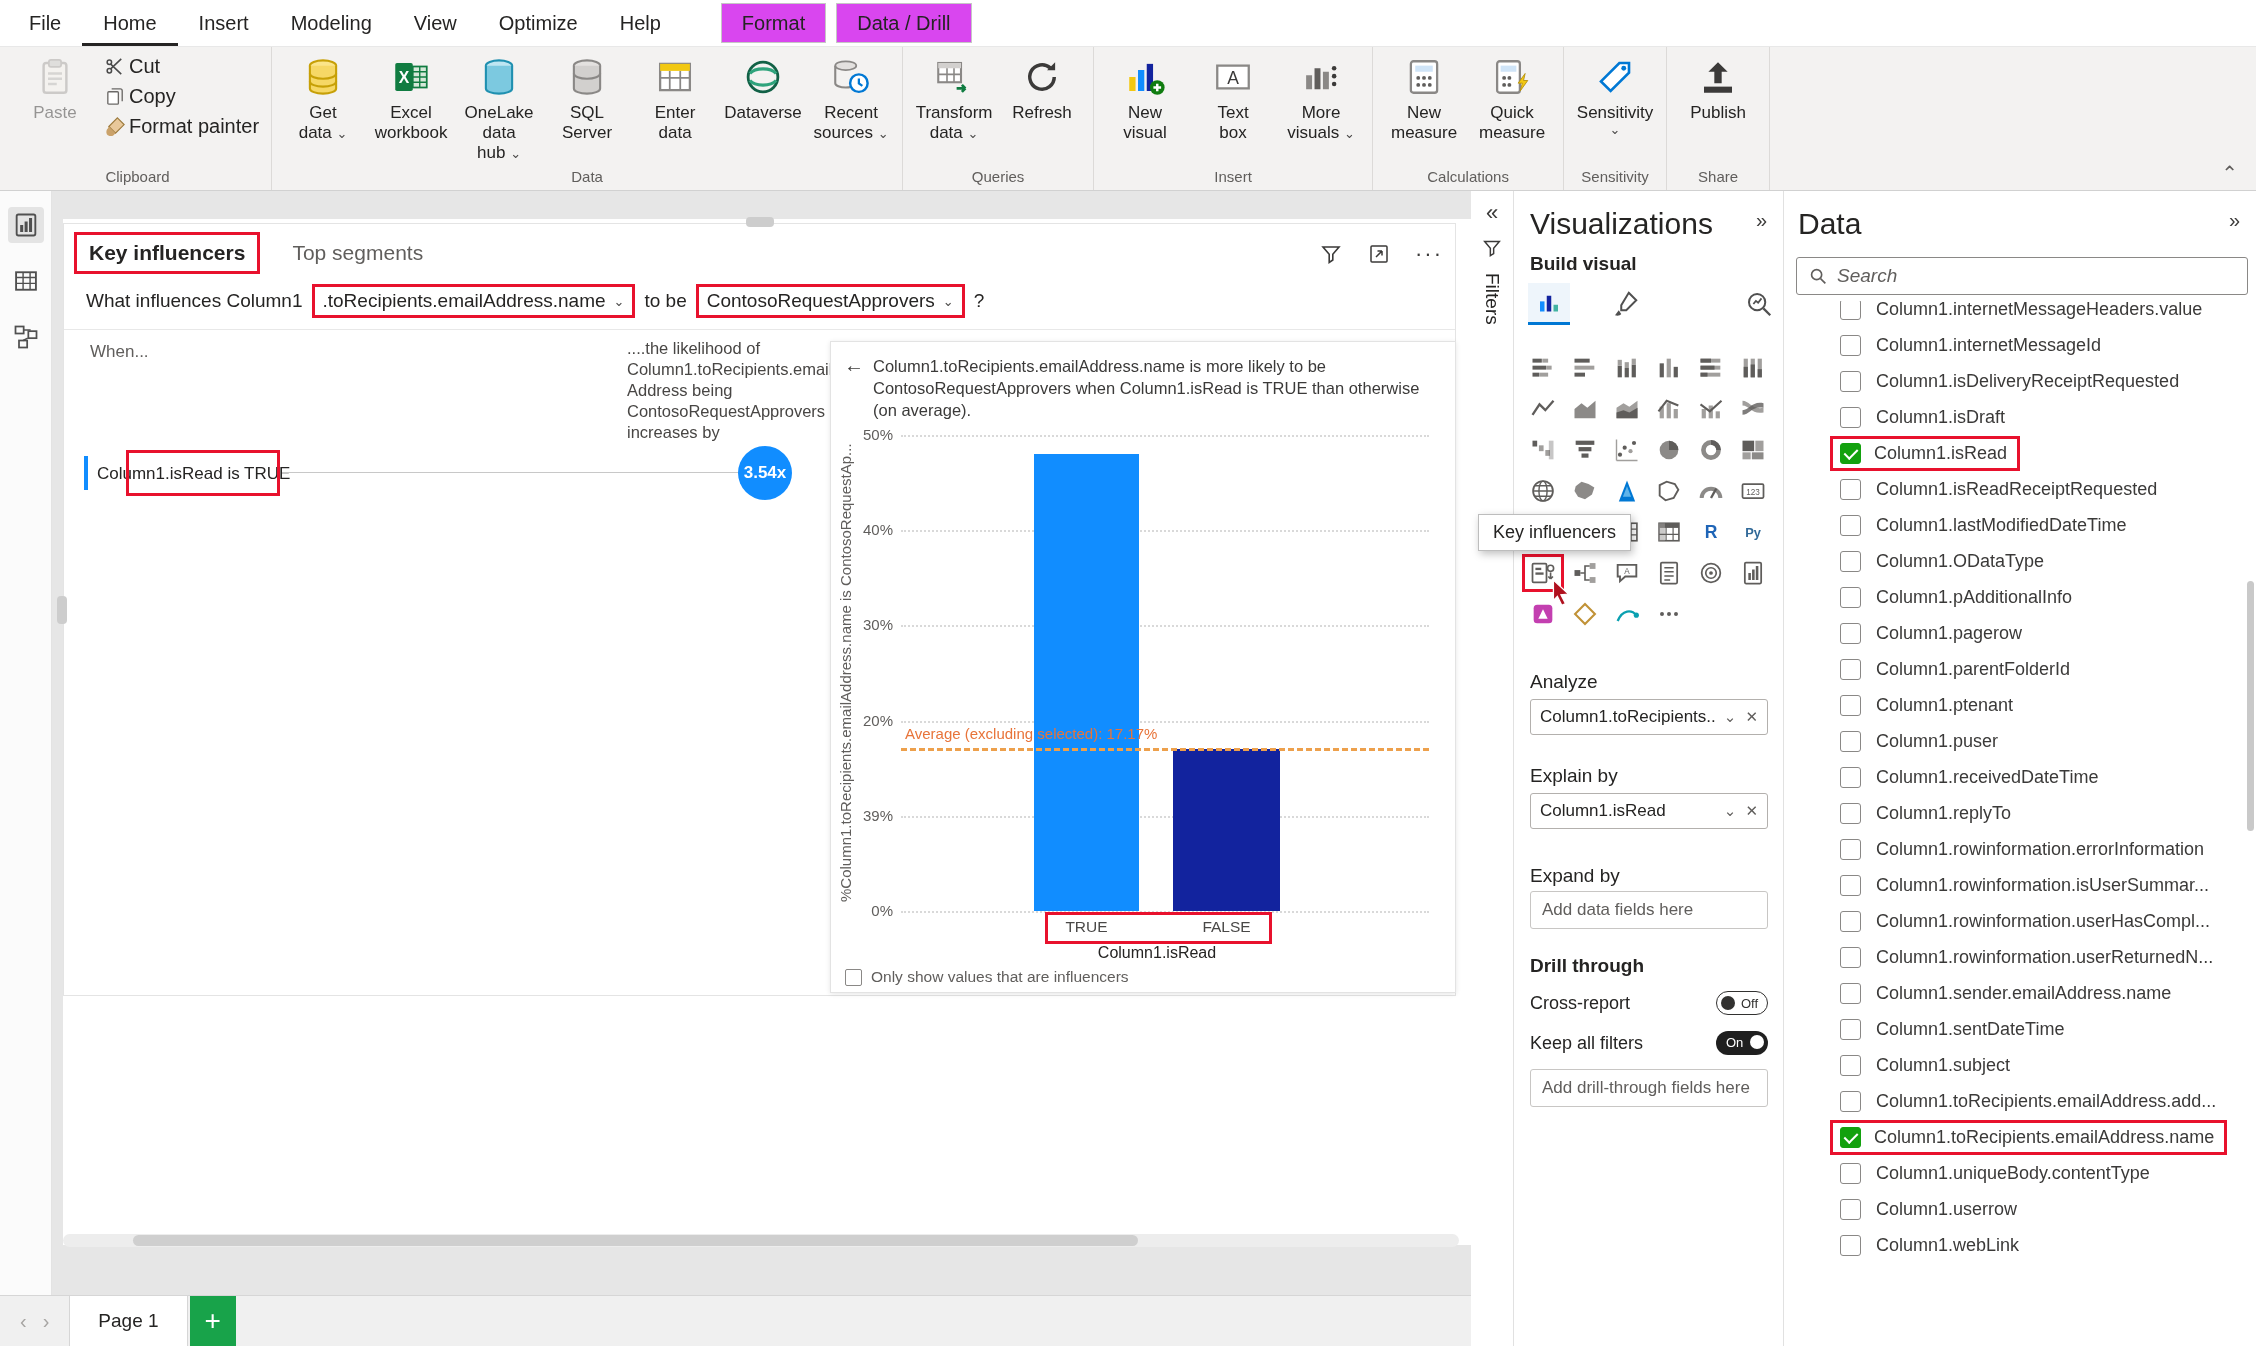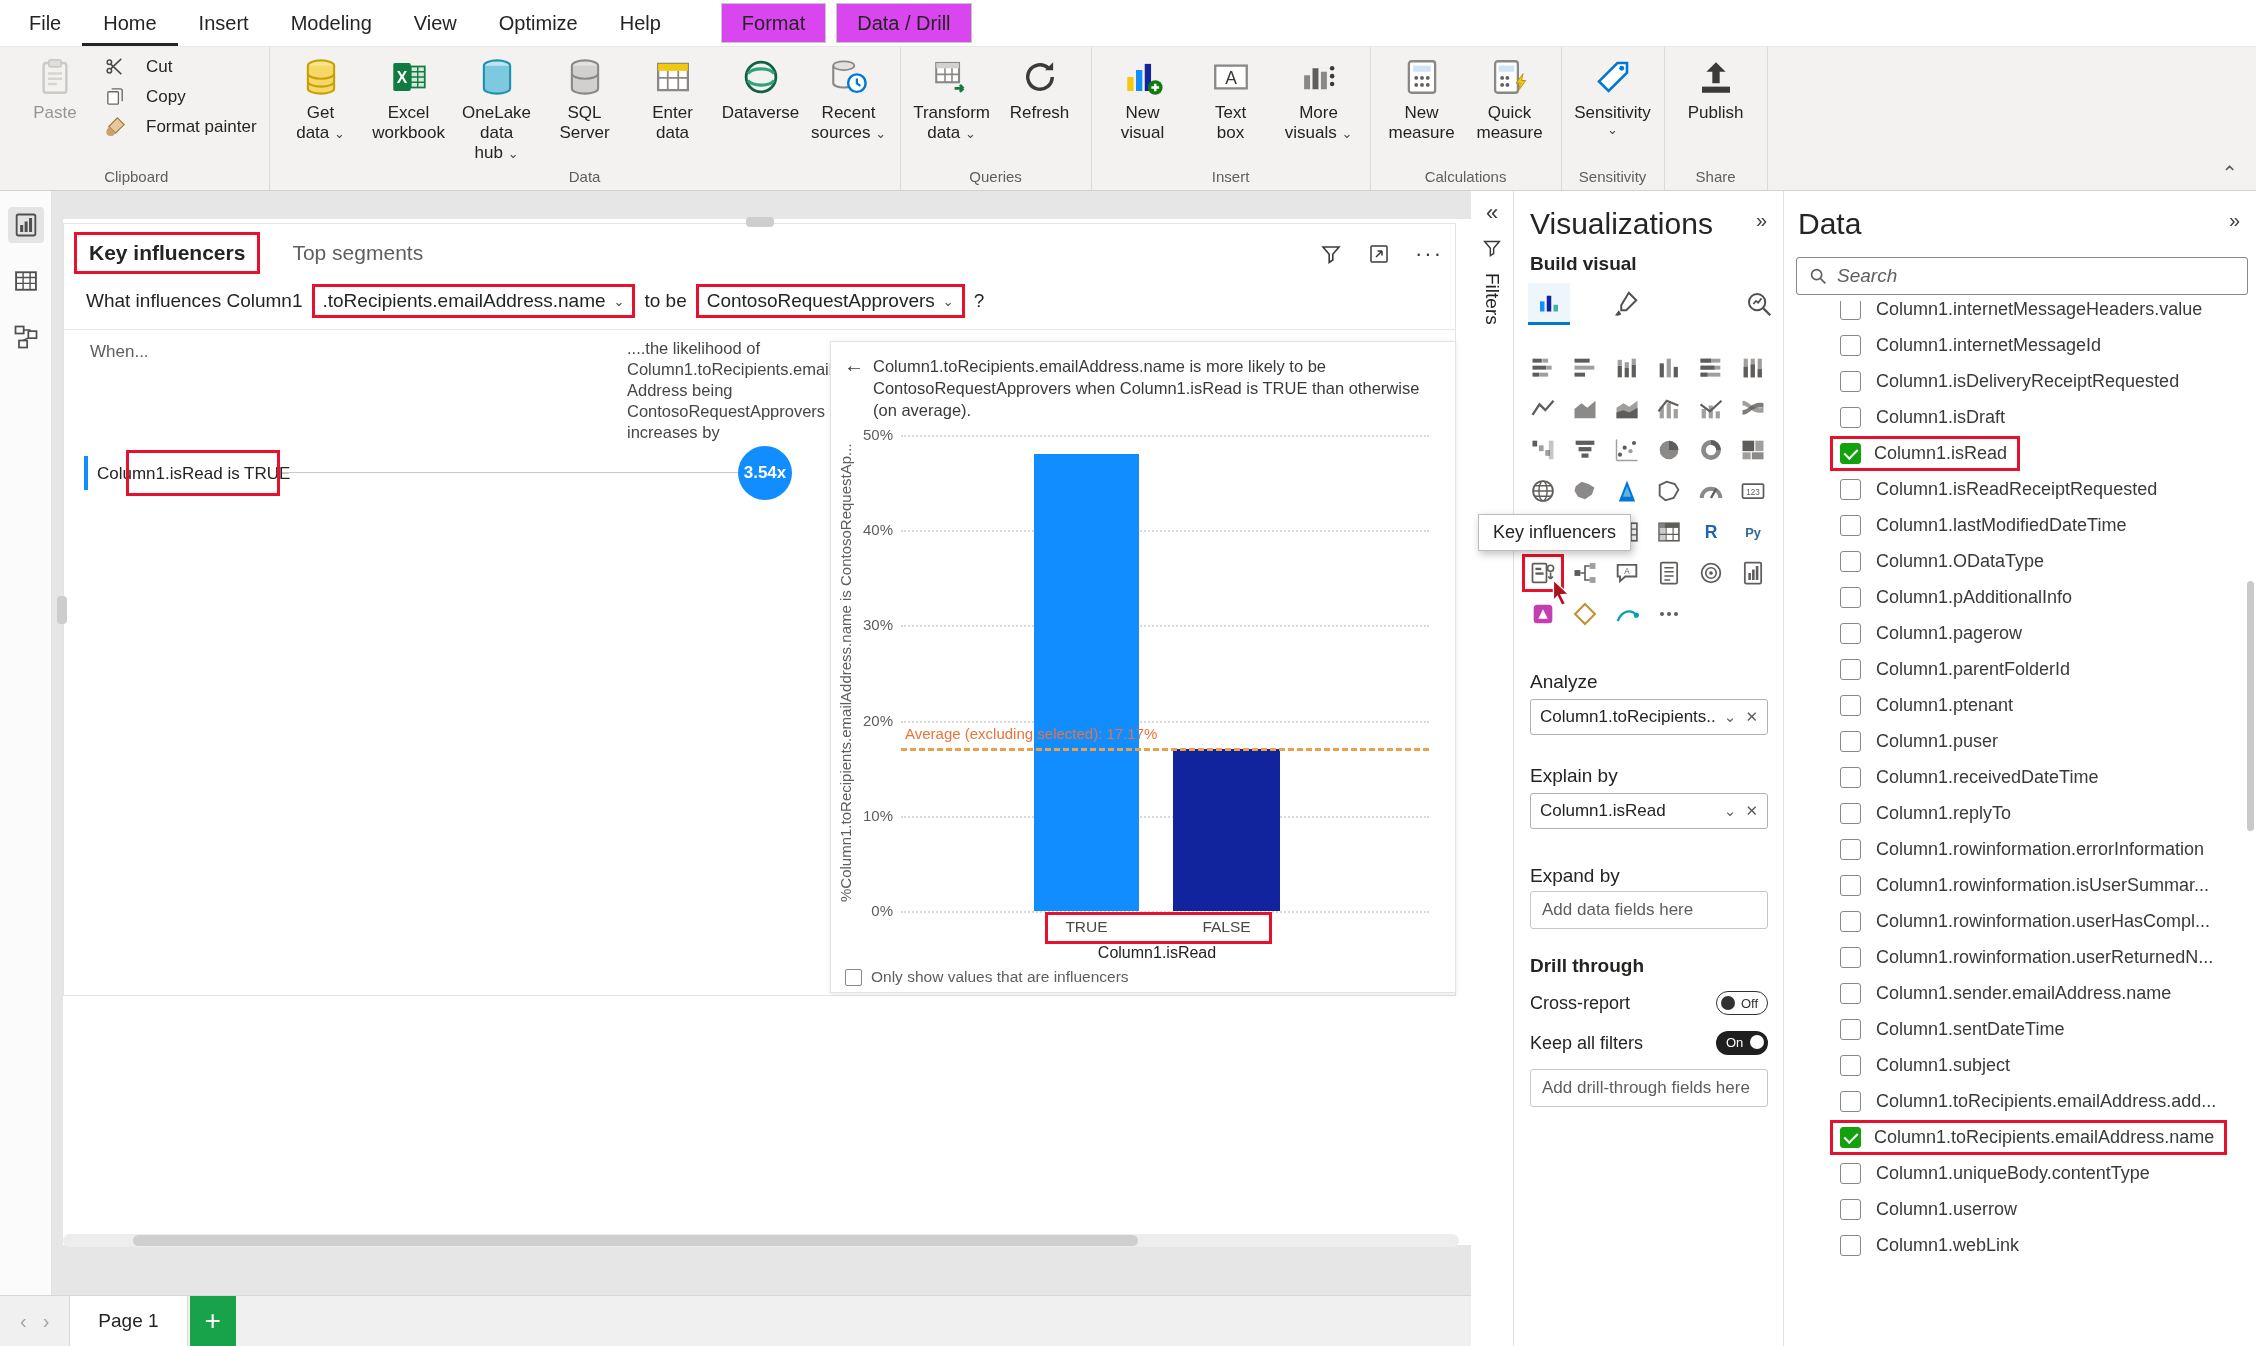--- a/index.html
+++ b/index.html
@@ -16,21 +16,21 @@
 
   
   .ribbon { position:relative; height:145px; background:#f3f2f1; border-top:1px solid #e8e8e8; border-bottom:1px solid #d1d1d1; display:flex; padding-left:4px; }
   .rgroup { position:relative; display:flex; flex-direction:column; border-right:1px solid #dcdad8; padding:2px 8px 26px 8px; }
   .rgitems { flex:1; display:flex; align-items:flex-start; gap:2px; }
   .rglabel { position:absolute; bottom:5px; left:0; right:0; text-align:center; font-size:15px; color:#605e5c; }
   .rb-big { display:flex; flex-direction:column; align-items:center; width:86px; padding:7px 2px 0 2px; font-size:17px; line-height:20px; text-align:center; color:#252423; background:none; border:none; font-family:inherit; }
   .rb-big .ricon { width:42px; height:42px; margin-bottom:5px; }
   .rb-big.disabled { opacity:.45; }
   .small-stack { display:flex; flex-direction:column; padding-top:6px; gap:7px; }
-  .rb-small { display:flex; align-items:center; gap:19px; font-size:17px; color:#252423; background:none; border:none; font-family:inherit; padding:0 4px; }
+  .rb-small { display:flex; align-items:center; gap:2px; font-size:20px; color:#252423; background:none; border:none; font-family:inherit; padding:0 4px; }
   .rb-small .ricon { width:23px; height:23px; }
   .chev { font-size:13px; color:#494847; }
   .chev-line { display:block; font-size:13px; color:#494847; line-height:14px; }
   .ribbon-collapse { position:absolute; right:18px; bottom:10px; font-size:20px; color:#605e5c; line-height:14px; }
 
   
   .main { position:relative; display:flex; height:1155px; }
   .rail { width:52px; background:#fbfbfb; border-right:1px solid #e3e3e3; display:flex; flex-direction:column; align-items:center; padding-top:16px; gap:20px; }
   .rail-icon { width:36px; height:36px; padding:4px; border-radius:4px; }
   .rail-icon.active { background:#e4e4e4; }
@@ -436,21 +436,21 @@
           <div class="likelihood">....the likelihood of Column1.toRecipients.emailAddress being ContosoRequestApprovers increases by</div>
 
           <div class="chart-card">
             <span class="chart-back">←</span>
             <div class="chart-title">Column1.toRecipients.emailAddress.name is more likely to be ContosoRequestApprovers when Column1.isRead is TRUE than otherwise (on average).</div>
             <div class="ylab">%Column1.toRecipients.emailAddress.name is ContosoRequestAp...</div>
             <div class="plot" id="plot">
                 <div class="gridline" style="top: 569px;"></div>
                 <div class="ytick" style="top: 560px;">0%</div>
                 <div class="gridline" style="top: 473.8px;"></div>
-                <div class="ytick" style="top: 464.8px;">10%</div>
+                <div class="ytick" style="top: 464.8px;">39%</div>
                 <div class="gridline" style="top: 378.6px;"></div>
                 <div class="ytick" style="top: 369.6px;">20%</div>
                 <div class="gridline" style="top: 283.4px;"></div>
                 <div class="ytick" style="top: 274.4px;">30%</div>
                 <div class="gridline" style="top: 188.2px;"></div>
                 <div class="ytick" style="top: 179.2px;">40%</div>
                 <div class="gridline" style="top: 93px;"></div>
                 <div class="ytick" style="top: 84px;">50%</div>
                 <div class="cbar" style="left: 203px; width: 105px; top: 112.04px; height: 456.96px; background: rgb(17, 141, 255);"></div>
                 <div class="xlab" style="left: 203px; width: 105px; top: 576px;">TRUE</div>

